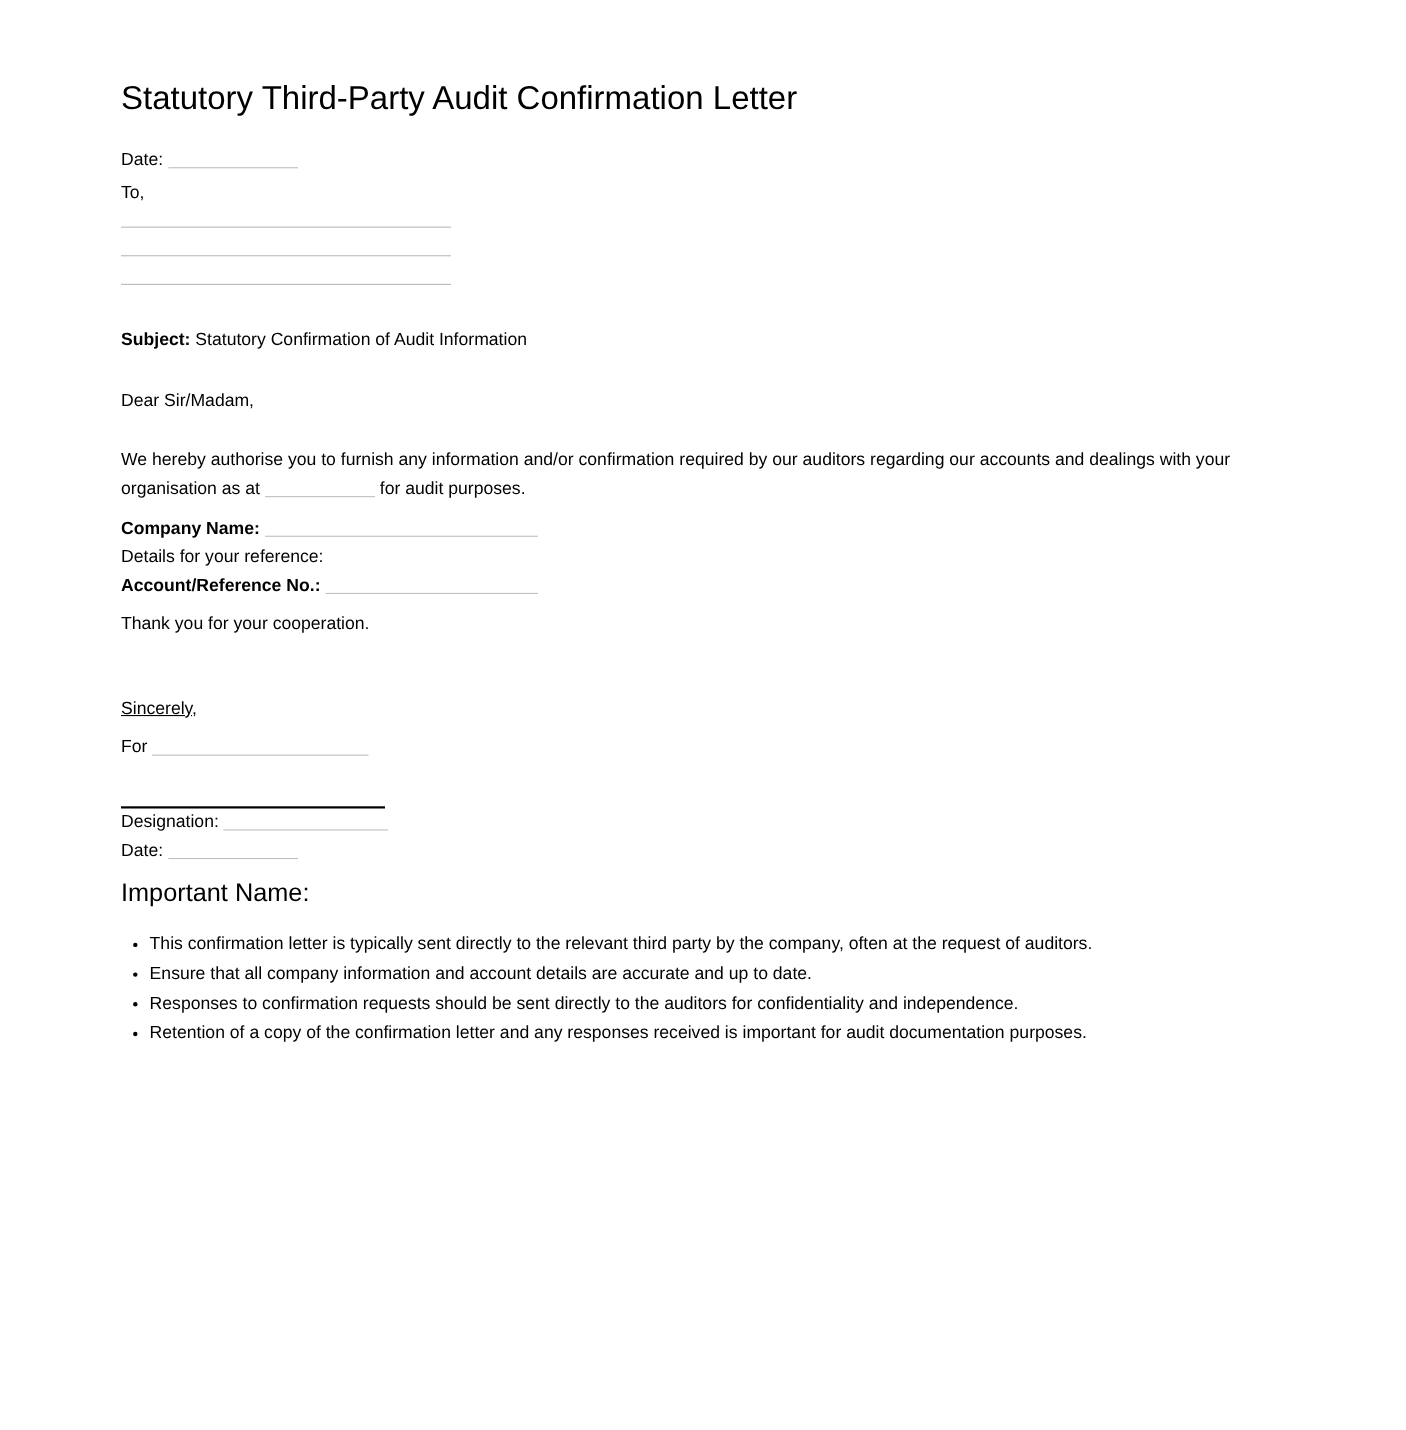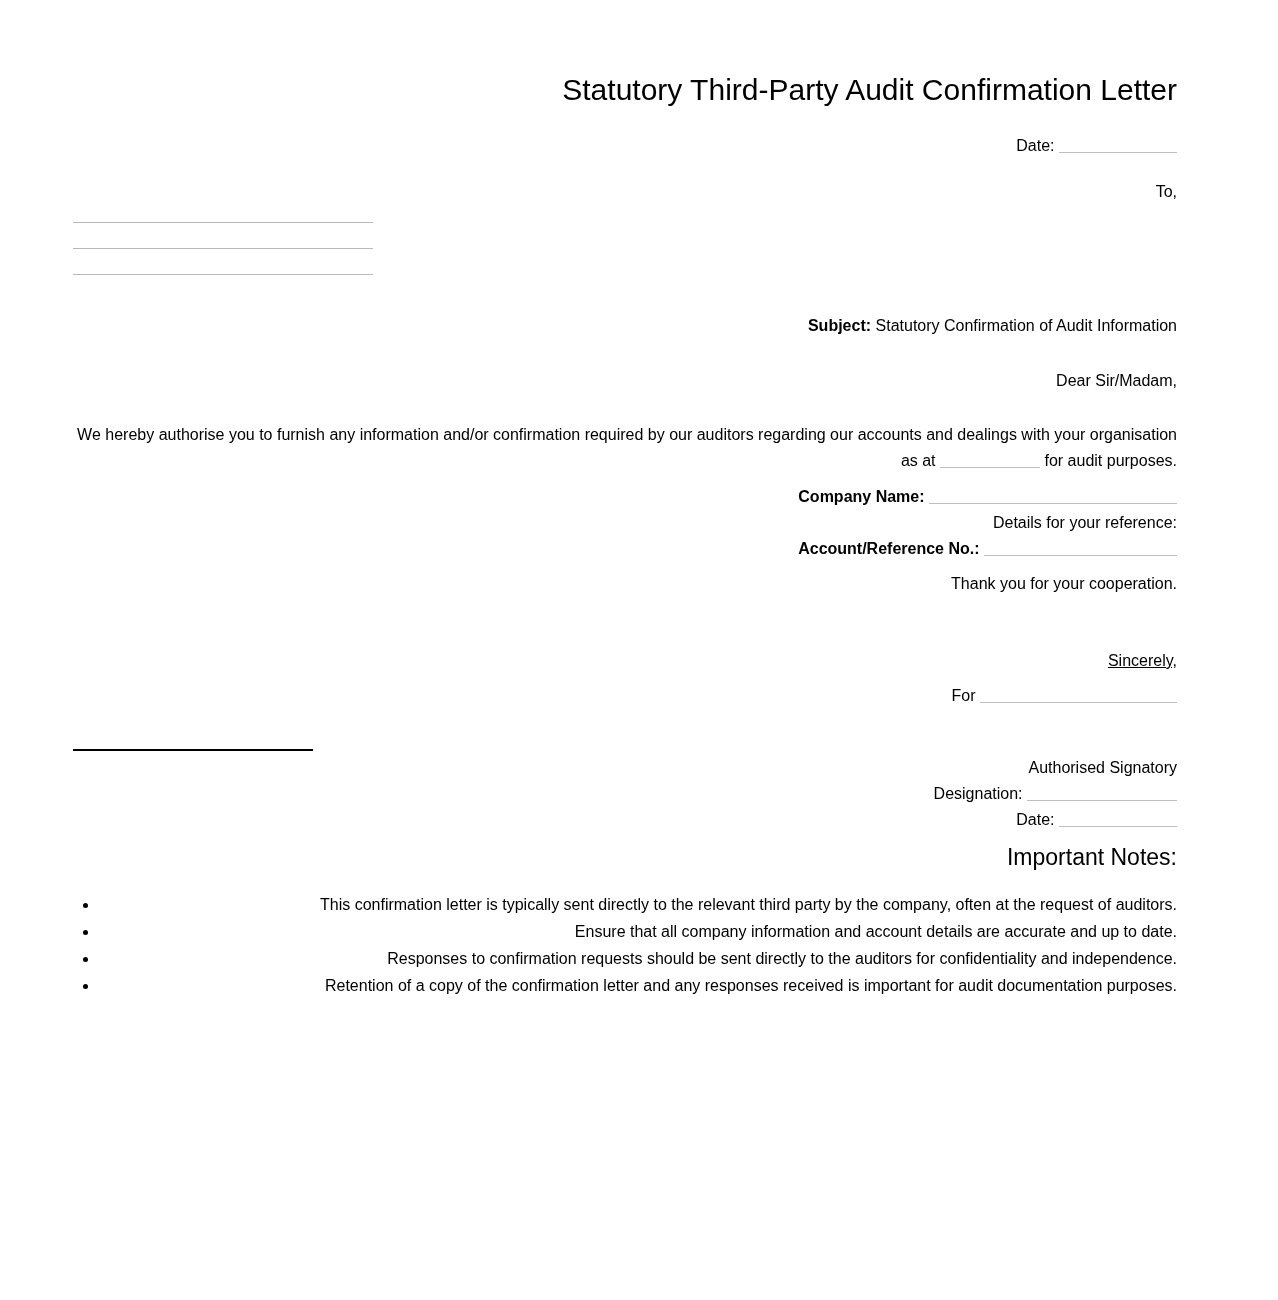--- a/index.html
+++ b/index.html
@@ -5,34 +5,33 @@
   * { box-sizing: border-box; }
   html, body {
     margin: 0;
     padding: 0;
     background: #ffffff;
     color: #000000;
     font-family: "Liberation Sans", "DejaVu Sans", sans-serif;
   }
   body { min-height: 1300px; width: 1278px; }
   .page {
-    padding: 72px 101px 40px 73px;
+    padding: 72px 101px 40px 110px;
     font-size: 16px;
     line-height: 26px;
-    text-align: right;
   }
   h1.doc-title {
     font-size: 30px;
     font-weight: 400;
     line-height: 35px;
     margin: 0 0 26px 0;
   }
   p { margin: 10px 0 0 0; }
   .date-line  { margin: 26px 0 0 0; }
-  .to-line    { margin: 20px 0 0 0; }
+  .to-line    { margin: 4px 0 0 0; }
 
   .blank {
     display: inline-block;
     height: 20px;
     vertical-align: top;
     border-bottom: 1px solid #bfbfbf;
   }
   .w118 { width: 118px; }
   .w193 { width: 193px; }
   .w95  { width: 95px; }
@@ -118,26 +117,25 @@
 
 
   <p class="thanks">Thank you for your cooperation.</p>
 
   <p class="closing">Sincerely,</p>
 
   <p class="for-line"><span>For</span> <span class="blank w197"></span></p>
 
   <div class="sig-block">
     <div class="sig-line"></div>
-    <div class="sig-name">Authorised Signatory</div>
     <div><span>Designation:</span> <span class="blank w150"></span></div>
     <div><span>Date:</span> <span class="blank w118"></span></div>
   </div>
 
-  <h2 class="notes-title">Important Notes:</h2>
+  <h2 class="notes-title">Important Name:</h2>
 
   <ul class="notes-list">
     <li>This confirmation letter is typically sent directly to the relevant third party by the company, often at the request of auditors.</li>
     <li>Ensure that all company information and account details are accurate and up to date.</li>
     <li>Responses to confirmation requests should be sent directly to the auditors for confidentiality and independence.</li>
     <li>Retention of a copy of the confirmation letter and any responses received is important for audit documentation purposes.</li>
   </ul>
 
 </div>
 

